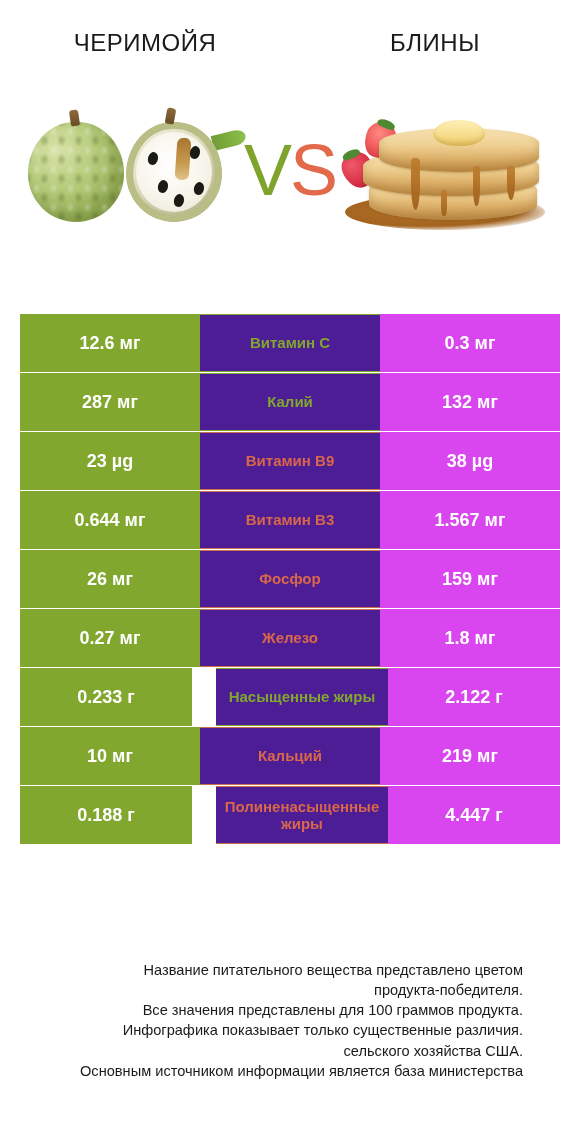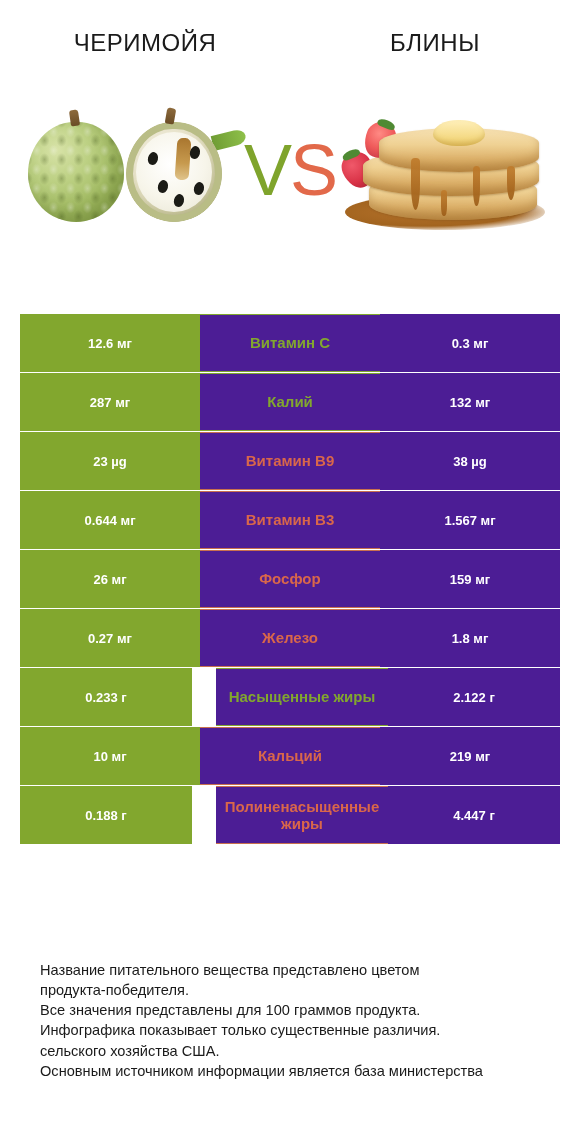--- a/index.html
+++ b/index.html
@@ -206,48 +206,48 @@
   .cell {
     display: flex;
     align-items: center;
     justify-content: center;
     text-align: center;
     box-sizing: border-box;
   }
   .cell.left, .cell.right {
     width: 180px;
     color: #ffffff;
-    font-size: 13px;
+    font-size: 18px;
     font-weight: 700;
   }
   .cell.left  { background: #82A72E; }
-  .cell.right { background: #4c1d95; }
+  .cell.right { background: #d946ef; }
   .cell.mid {
     width: 180px;
     background: #4c1d95;
     font-size: 15px;
     font-weight: 700;
     line-height: 1.15;
     overflow: hidden;
     padding: 0 2px;
     border-top: 1px solid transparent;
     border-bottom: 1px solid transparent;
     white-space: nowrap;
   }
   .cell.mid.two-line { white-space: normal; margin-left: 24px; }
   .cell.mid.win-left  { color: #82A72E; border-top-color: #82A72E; border-bottom-color: #82A72E; }
   .cell.mid.win-right { color: #D9674A; border-top-color: #C9704E; border-bottom-color: #C9704E; }
 
   
   .footer {
     position: absolute;
-    left: 18px;
+    left: 9px;
     top: 960px;
     width: 536px;
-    text-align: left;
+    text-align: right;
     font-size: 14.6px;
     line-height: 1.38;
     color: #1a1a1a;
     padding: 0 22px;
     box-sizing: border-box;
   }
   .footer p { margin: 0; }
 </style>
 </head>
 <body>

